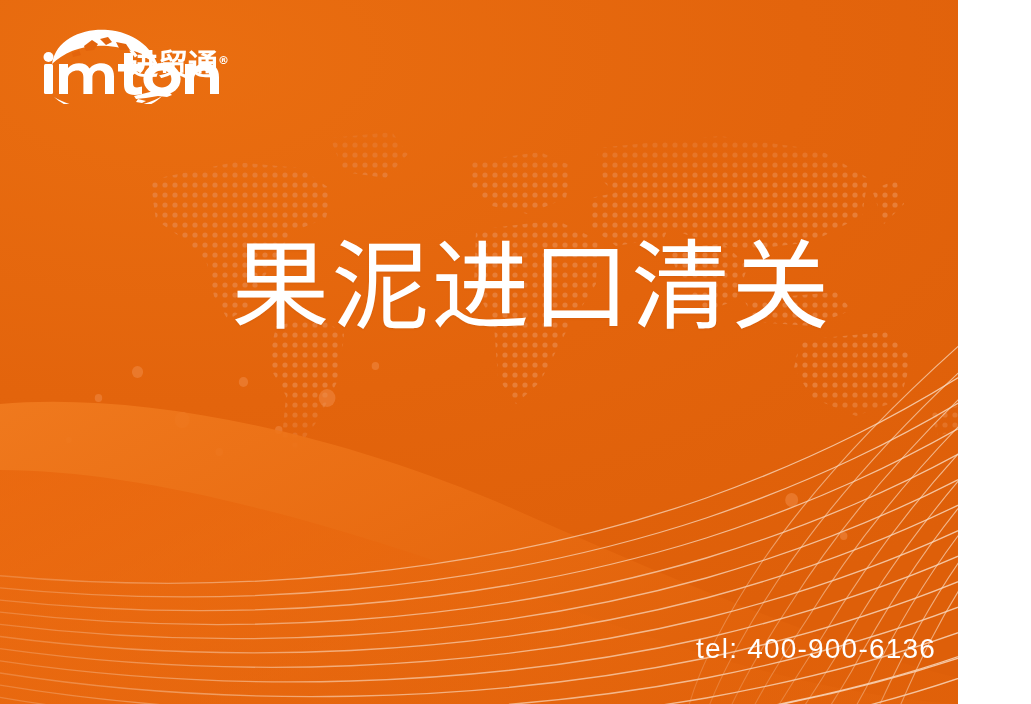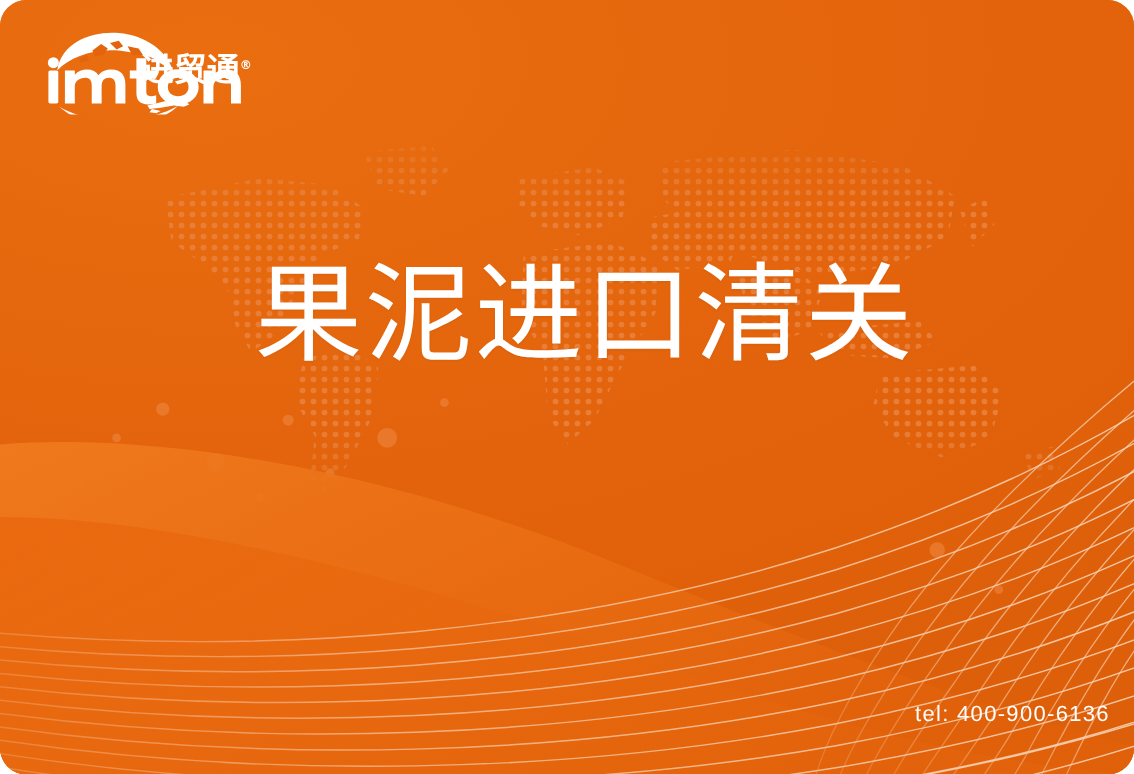--- a/index.html
+++ b/index.html
@@ -7,25 +7,24 @@
     margin: 0;
     padding: 0;
     background: #ffffff;
   }
   body {
     font-family: "Liberation Sans", "DejaVu Sans", sans-serif;
   }
 
   #banner {
     position: relative;
-    width: 1031px;
+    width: 958px;
     height: 704px;
     overflow: hidden;
     background: #E3640C;
-    border-radius: 24px;
   }
 
   
   .bg-layer {
     position: absolute;
     inset: 0;
     width: 100%;
     height: 100%;
     pointer-events: none;
   }
@@ -79,21 +78,21 @@
     white-space: nowrap;
   }
   #headline .hl-line { display: block; }
 
   
   #phone {
     position: absolute;
     right: 22px;
     bottom: 40px;
     color: #ffffff;
-    font-size: 20px;
+    font-size: 28px;
     line-height: 30px;
     letter-spacing: 1.2px;
     font-family: "Liberation Sans", "DejaVu Sans", sans-serif;
     font-weight: 400;
     white-space: nowrap;
   }
 </style>
 </head>
 <body>
 

